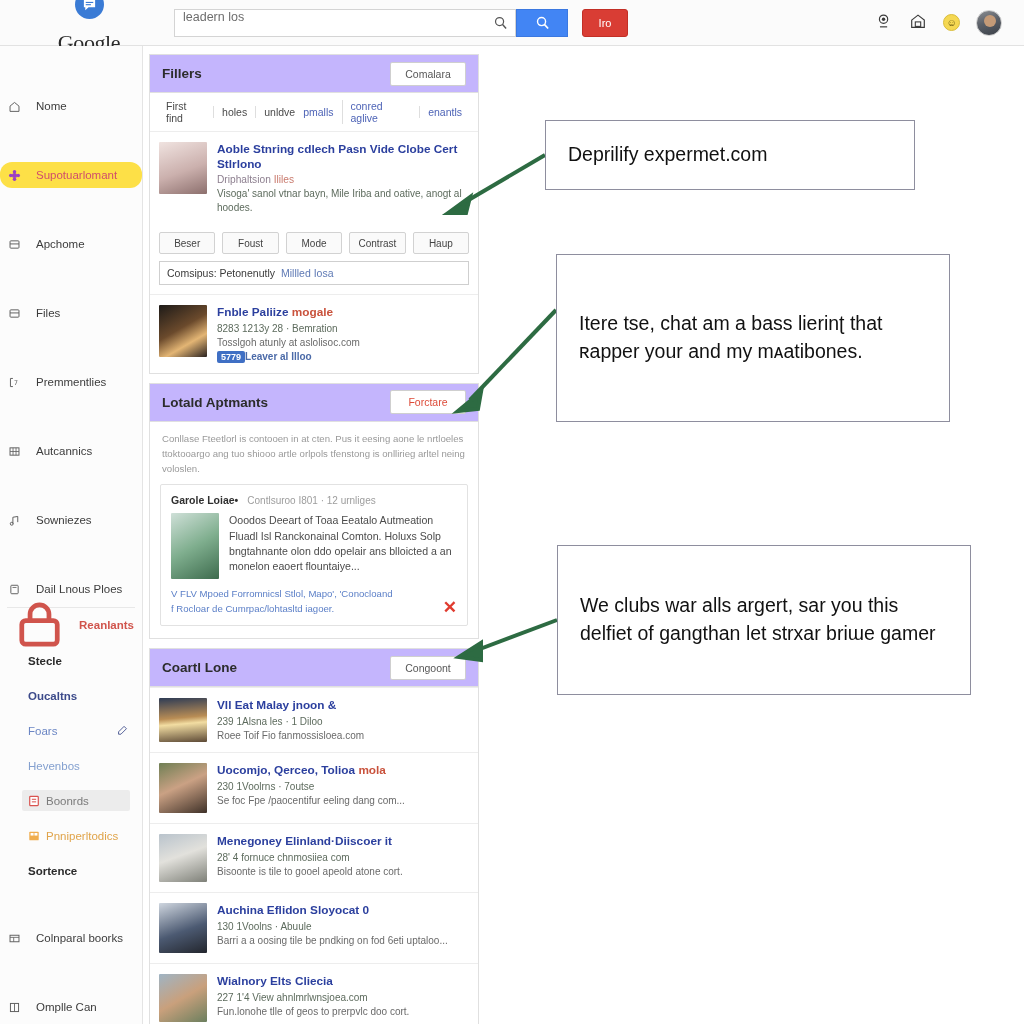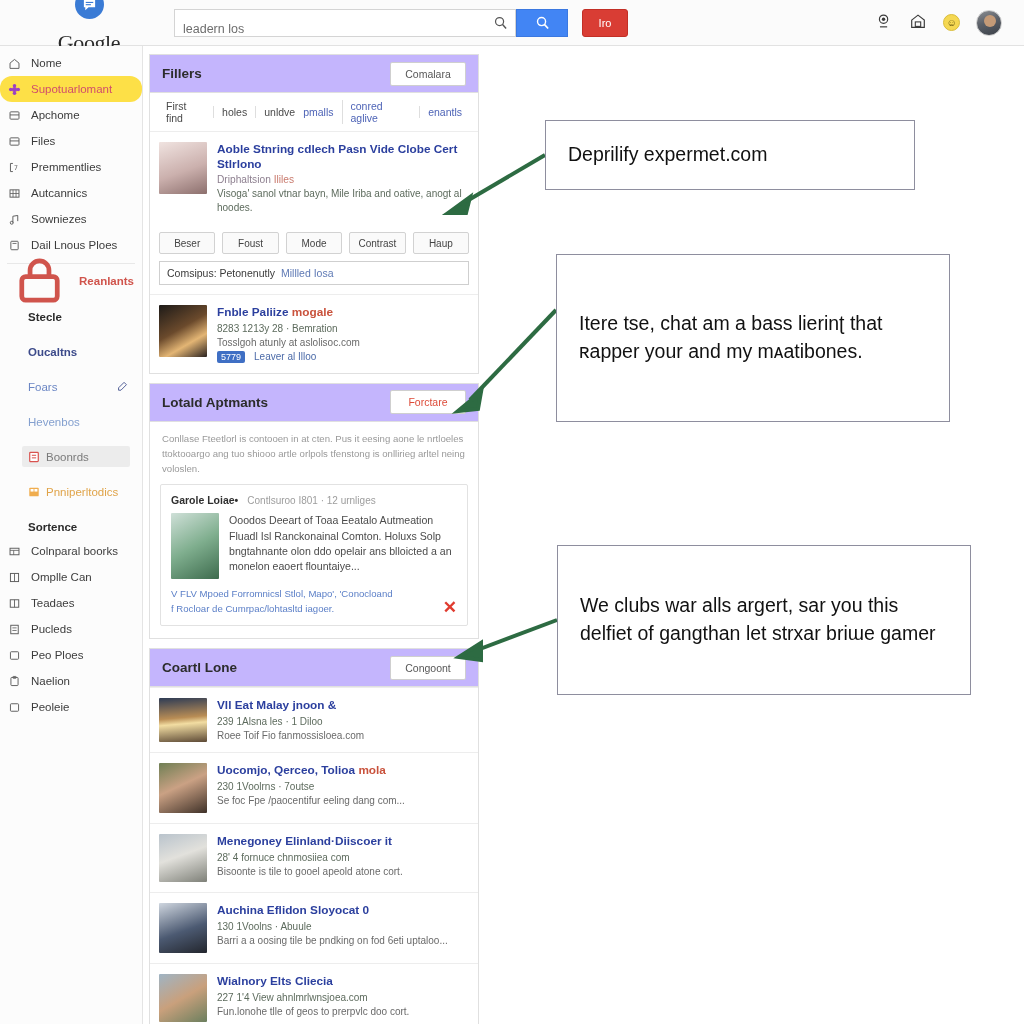--- a/index.html
+++ b/index.html
@@ -20,21 +20,21 @@
   .logo-wrap { display:flex; align-items:center; gap:11px; width:150px;flex-direction:column; }
   .logo-circle {
     width:29px; height:29px; border-radius:50%;
     background:#3a7bd5; display:flex; align-items:center; justify-content:center;
   }
   .logo-circle svg { display:block; }
   .logo-text { font-size:22px; color:#2b2b2b; letter-spacing:-0.4px; font-family:"Liberation Serif", serif;}
   .search-zone { display:flex; align-items:center; margin-left:10px; }
   .search-box {
     width:342px; height:28px; background:#fff; border:1px solid #d4d4d4;
-    display:flex; align-items:flex-end; padding:0 8px; position:relative;
+    display:flex; align-items:flex-start; padding:0 8px; position:relative;
   }
   .search-box input {
     border:none; outline:none; font-size:12.5px; color:#6d6d6d;
     width:100%; background:transparent; font-family:"Liberation Sans", sans-serif;
   }
   .search-box .mini-icon { position:absolute; right:7px; top:5px; }
   .btn-search {
     width:52px; height:28px; background:#4285f4; border:1px solid #3b78e0;
     display:flex; align-items:center; justify-content:center; cursor:pointer;
   }
@@ -60,22 +60,22 @@
     content:""; position:absolute; left:7px; top:4px; width:12px; height:12px;
     border-radius:50%; background:#c49a77;
   }
 
   
   .sidebar {
     position:absolute; top:46px; left:0; width:143px; height:978px;
     background:#fcfcfc; border-right:1px solid #e4e4e4; padding-top:4px;
   }
   .nav-item {
-    display:flex; align-items:center; gap:10px; height:26px;
-    padding:0 8px; font-size:11.5px; color:#3c3c3c; cursor:pointer;
+    display:flex; align-items:center; gap:15px; height:26px;
+    padding:0 8px; font-size:11.5px; color:#3c3c3c; cursor:pointer;margin-top:43px;
   }
   .nav-item.active { background:#fde047; color:#d14d6b; font-weight:normal;border-radius:12px; }
   .nav-item .ico { width:13px; height:13px; flex:none; opacity:.85; }
   .nav-item.active .ico { opacity:1; }
   .nav-sep { height:1px; background:#e8e8e8; margin:5px 7px; }
   .nav-head {
     display:flex; align-items:center; gap:8px; height:24px; padding:0 8px;
     font-size:11.5px; color:#d0544c; font-weight:bold; cursor:pointer;
   }
   .sub-item {
@@ -133,21 +133,21 @@
   .th-man{background:linear-gradient(160deg,#cfd6df,#4c5a72 55%,#23262d);}
   .th-bldg2{background:linear-gradient(150deg,#9fb4c4,#c9a07c 50%,#6b7f5e);}
 
   .r-body { flex:1; min-width:0; }
   .r-title { font-size:11.8px; color:#2b3f9e; font-weight:bold; line-height:1.28; }
   .r-title .orange { color:#c9523c; }
   .r-sub { font-size:10.2px; color:#8d7f8f; margin-top:2px; }
   .r-sub .hl { color:#c97a6d; }
   .r-meta { font-size:10px; color:#5d6b5d; margin-top:2px; line-height:1.35; }
   .r-url { font-size:10px; color:#6a6a6a; margin-top:1px; }
-  .r-chips { margin-top:3px; display:flex; align-items:center; gap:9px; }
+  .r-chips { margin-top:3px; display:flex; align-items:center; gap:0;font-weight:bold; }
   .chip-blue{ background:#3f6fc4; color:#fff; font-size:9px; padding:1px 4px; border-radius:2px;}
   .r-chips .ctext{ font-size:10px; color:#4b6aa8;}
 
   .btnrow { display:flex; gap:7px; padding:8px 9px 0 9px; }
   .sbtn {
     flex:1; height:22px; border:1px solid #d2d2d2; background:#fafafa;
     font-size:10px; color:#444; display:flex; align-items:center;
     justify-content:center; border-radius:2px; cursor:pointer;
   }
   .inline-input {

